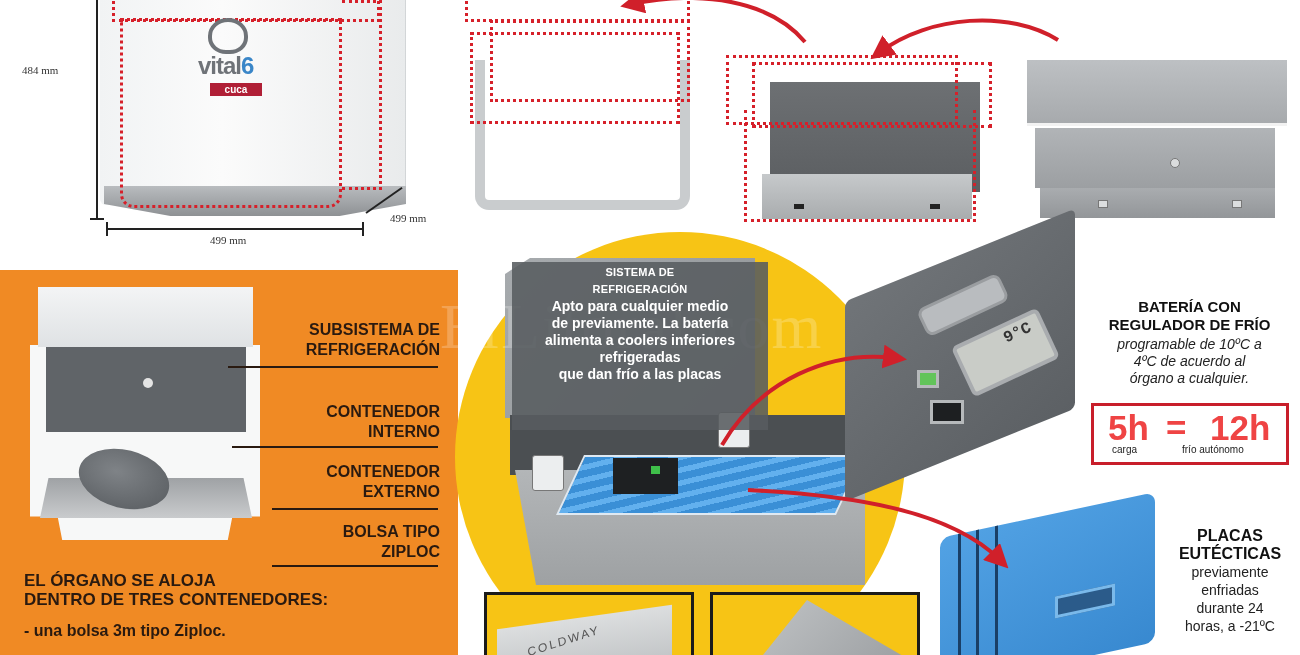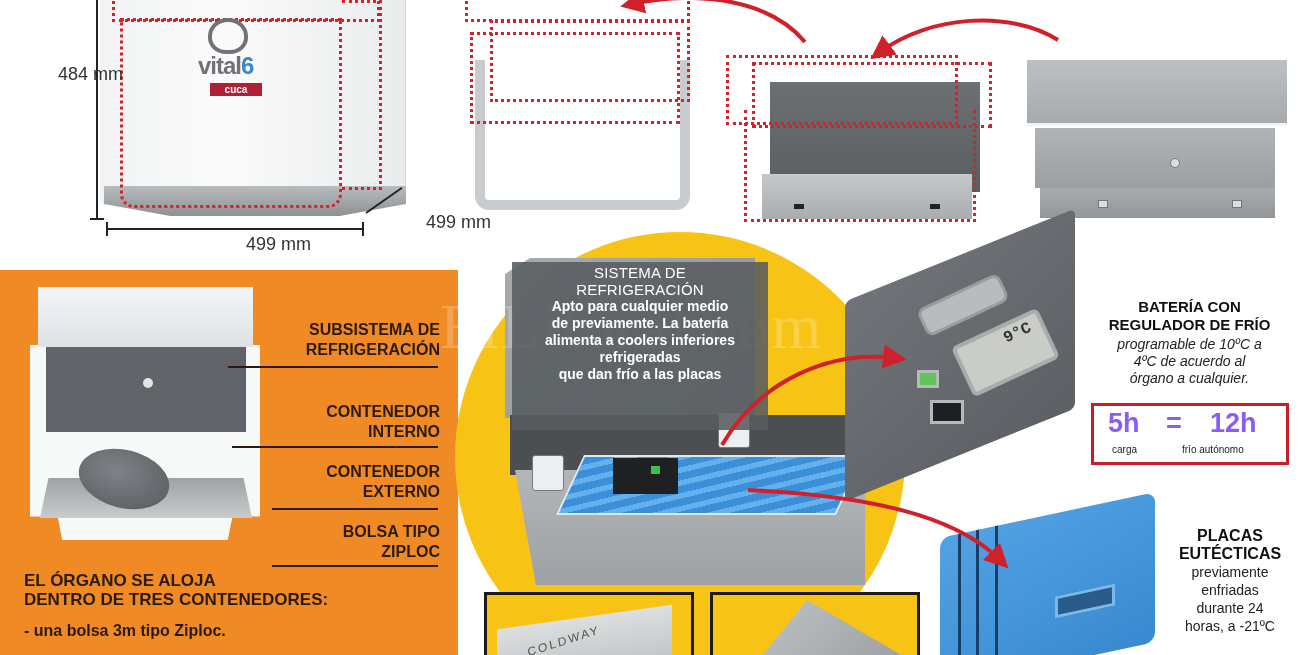--- a/index.html
+++ b/index.html
@@ -6,21 +6,21 @@
   html, body { width: 1300px; height: 655px; overflow: hidden; background: #ffffff; }
   body { position: relative; font-family: "Liberation Sans", sans-serif; }
 
   .abs { position: absolute; }
   .dotted { border: 3px dotted #d6202a; }
 
   
   .unit-body { left: 100px; top: 0; width: 305px; height: 205px; background: linear-gradient(90deg,#f1f3f4,#fbfbfb 40%,#e9ebec); border-radius: 0 0 6px 6px; }
   .unit-base { left: 104px; top: 186px; width: 302px; height: 30px; background: linear-gradient(180deg,#b9bcbf,#8e9194); clip-path: polygon(0 0,100% 0,100% 60%,78% 100%,22% 100%,0 60%); }
   .unit-side { left: 360px; top: 0; width: 46px; height: 190px; background: linear-gradient(90deg,#e6e8e9,#d2d5d7); }
-  .dim-text { font-size: 18px; color: #333; font-family: Liberation Sans, sans-serif; margin-left: 36px; }
+  .dim-text { font-size: 11px; color: #333; font-family: Liberation Serif, serif; }
   .dim-line-v { left: 96px; top: 0; width: 2px; height: 220px; background: #222; }
   .dim-line-h { left: 106px; top: 228px; width: 258px; height: 2px; background: #222; }
   .tick { background: #222; }
   .logo-heart { left: 208px; top: 18px; width: 40px; height: 36px; border: 4px solid #6f7378; border-radius: 50% 50% 45% 45%; }
   .logo-text { left: 198px; top: 52px; font-size: 24px; font-weight: bold; color: #6f7378; letter-spacing: -1px; }
   .logo-text .six { color: #3a86c8; }
   .logo-sub { left: 210px; top: 83px; width: 52px; height: 13px; background: #b01f36; color: #fff; font-size: 10px; font-weight: bold; text-align: center; line-height: 13px; }
 
   
   .frame-u { left: 475px; top: 60px; width: 215px; height: 150px; border: 10px solid #c9ccce; border-top: none; border-radius: 0 0 14px 14px; }
@@ -55,21 +55,21 @@
   
   .yellow { left: 455px; top: 232px; width: 450px; height: 450px; border-radius: 50%; background: #f7c415; }
   .ice-box { left: 505px; top: 258px; width: 250px; height: 160px; background: linear-gradient(135deg,#a7abae,#8f9396); clip-path: polygon(0 10%,10% 0,100% 0,100% 100%,0 100%); }
   .chest-back { left: 510px; top: 415px; width: 350px; height: 60px; background: #4b4f52; }
   .chest-front { left: 515px; top: 470px; width: 350px; height: 115px; background: linear-gradient(180deg,#b3b6b8,#9ea1a3); clip-path: polygon(0 0,100% 0,100% 100%,6% 100%); }
   .blue-plates { left: 570px; top: 455px; width: 280px; height: 60px; background: repeating-linear-gradient(165deg,#3a8fd6 0 8px,#62b0ee 8px 14px); transform: skewX(-25deg); border: 2px solid #dfe9f2; }
   .hinge { width: 32px; height: 36px; background: #eceeef; border: 1px solid #777; border-radius: 3px; }
   .battery-small { left: 613px; top: 458px; width: 65px; height: 36px; background: #1e2022; }
   .battery-small i { position: absolute; left: 38px; top: 8px; width: 9px; height: 8px; background: #3fbf4a; }
   .info-box { left: 512px; top: 262px; width: 256px; height: 168px; background: rgba(88,92,96,0.88); color: #fff; text-align: center; padding-top: 2px; }
-  .info-title { font-size: 15px; font-weight: normal; line-height: 17px; letter-spacing: 0.2px; }
+  .info-title { font-size: 11px; font-weight: bold; line-height: 17px; letter-spacing: 0.2px; }
   .info-body { font-size: 14px; font-weight: bold; line-height: 17px; }
   .small-pic { top: 592px; height: 70px; border: 3px solid #1b1b1b; background: #f7c415; overflow: hidden; }
   .coldway-box { left: 10px; top: 22px; width: 175px; height: 60px; background: linear-gradient(180deg,#dcdedf,#bfc2c4); transform: skewY(-8deg); }
   .coldway-box span { position: absolute; left: 30px; top: 14px; font-size: 12px; color: #555; letter-spacing: 2px; transform: rotate(-10deg); }
   .pyramid { left: 30px; top: 5px; width: 160px; height: 80px; background: linear-gradient(135deg,#c2c5c7,#9a9da0); clip-path: polygon(40% 0,100% 70%,100% 100%,0 100%); }
 
   
   .watermark { left: 440px; top: 290px; font-size: 64px; font-family: "Liberation Serif", serif; color: rgba(255,255,255,0.22); letter-spacing: 2px; }
 
   
@@ -77,21 +77,21 @@
   .ctrl-handle { left: 918px; top: 290px; width: 90px; height: 30px; background: #b9bcbf; border: 3px solid #9a9da0; border-radius: 8px; transform: rotate(-25deg); }
   .lcd { left: 958px; top: 325px; width: 95px; height: 55px; background: #c9ccc7; border: 4px solid #a9acaf; border-radius: 6px; transform: rotate(-25deg); }
   .lcd span { position: absolute; right: 10px; top: 2px; font-size: 16px; font-weight: bold; color: #333; font-family: "Liberation Mono", monospace; }
   .led { left: 917px; top: 370px; width: 22px; height: 18px; background: #62c45a; border: 3px solid #b6b9bb; }
   .socket { left: 930px; top: 400px; width: 34px; height: 24px; background: #1d1f21; border: 3px solid #b6b9bb; }
 
   
   .bat-title { left: 1082px; top: 298px; width: 215px; text-align: center; font-size: 15px; font-weight: bold; line-height: 18px; color: #111; }
   .bat-desc { left: 1082px; top: 336px; width: 215px; text-align: center; font-size: 14px; line-height: 17px; color: #222; font-style: italic; }
   .bat-box { left: 1091px; top: 403px; width: 198px; height: 62px; border: 3px solid #c81e2a; }
-  .bat-box .big { position: absolute; top: 2px; font-size: 27px; font-weight: bold; color: #8b5cf6; }
+  .bat-box .big { position: absolute; top: 2px; font-size: 35px; font-weight: bold; color: #ef4444; }
   .bat-box .small { position: absolute; top: 38px; font-size: 10px; color: #222; }
 
   
   .plates { left: 940px; top: 515px; width: 215px; height: 150px; background: linear-gradient(160deg,#52a2e4,#3889d0); border-radius: 10px; transform: skewY(-12deg); }
   .plate-gap { width: 3px; height: 150px; background: #1a3f66; }
   .plate-slot { left: 1055px; top: 590px; width: 60px; height: 22px; background: #2b5b8a; border: 3px solid #7ab9ea; transform: skewY(-12deg); }
   .pl-title { left: 1165px; top: 527px; width: 130px; text-align: center; font-size: 16px; font-weight: bold; line-height: 18px; color: #111; }
   .pl-desc { left: 1165px; top: 563px; width: 130px; text-align: center; font-size: 14px; line-height: 18px; color: #222; }
 </style>
 </head>

